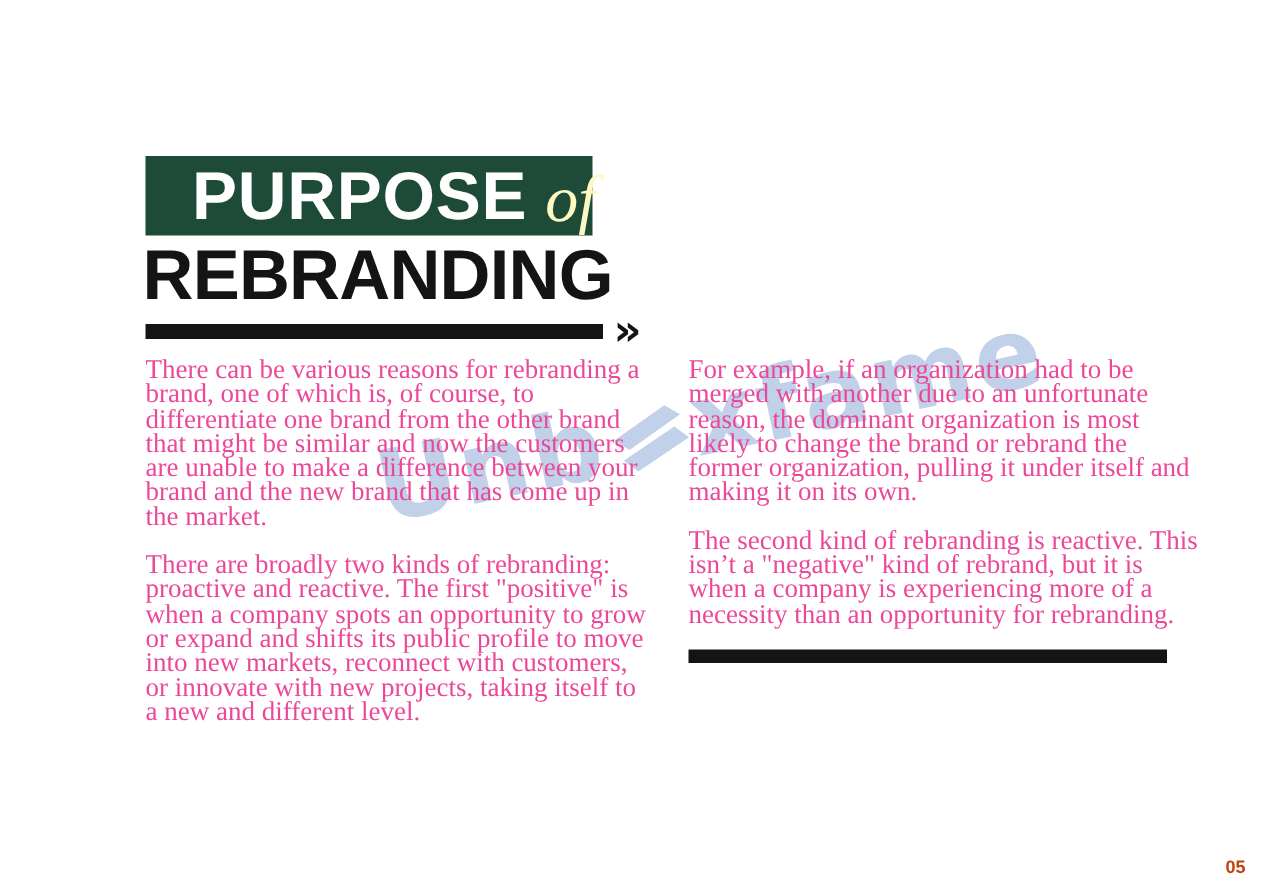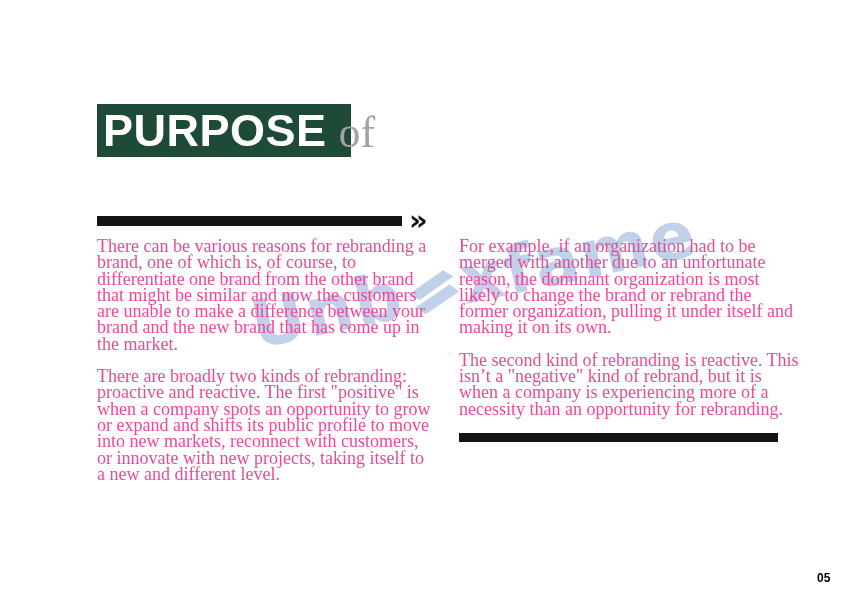--- a/index.html
+++ b/index.html
@@ -6,39 +6,40 @@
   .page{
     position:relative;
     width:843px;height:596px;
     background:#ffffff;
     overflow:hidden;
     font-family:"Liberation Serif", serif;
   }
   
   .title-banner{
     position:absolute;left:97px;top:104px;
-    width:254px;height:53px;
+    width:298px;height:53px;
     background:var(--accent-green,#1d4b37);
     display:flex;align-items:center;
-    padding-left:6px;box-sizing:border-box;
+    padding-left:31px;box-sizing:border-box;
     overflow:visible;
   }
   .t-main{
     font-family:"Liberation Sans", sans-serif;
     font-weight:800;
     font-size:45px;
     letter-spacing:.5px;
     color:#ffffff;
     line-height:1;
   }
   .t-accent{
     font-family:"Liberation Serif", serif;
+    font-style:italic;
     font-weight:400;
     font-size:44px;
-    color:#a3a3a3;
+    color:#fef9c3;
     margin-left:12px;
     line-height:1;
     position:relative;top:2px;
   }
   .t-sub{
     position:absolute;left:95px;top:159px;
     font-family:"Liberation Sans", sans-serif;
     font-weight:800;
     font-size:47px;
     letter-spacing:-.5px;
@@ -94,32 +95,33 @@
     width:319px;height:9px;
     background:var(--ink,#141414);
     margin-top:14px;
   }
   
   .page-number{
     position:absolute;left:817px;top:571px;
     font-family:"Liberation Sans", sans-serif;
     font-weight:700;
     font-size:12px;
-    color:#000000;
+    color:#c2410c;
   }
 </style>
 </head>
 <body>
 
 <div class="page">
 
   <div class="title-banner">
     <span class="t-main">PURPOSE</span>
     <span class="t-accent">of</span>
   </div>
+  <div class="t-sub">REBRANDING</div>
   <div class="rule-row">
     <div class="rule"></div>
     <span class="chev">»</span>
   </div>
 
   <div class="watermark">
     <span>Unb</span><svg width="54" height="46" viewBox="0 0 60 50" aria-hidden="true">
       <polygon class="wm-shape" points="4,22 46,4 56,13 14,31" fill="#b6c9e6"></polygon>
       <polygon class="wm-shape" points="8,38 50,21 59,31 17,48" fill="#b6c9e6"></polygon>
     </svg><span>xfame</span>

